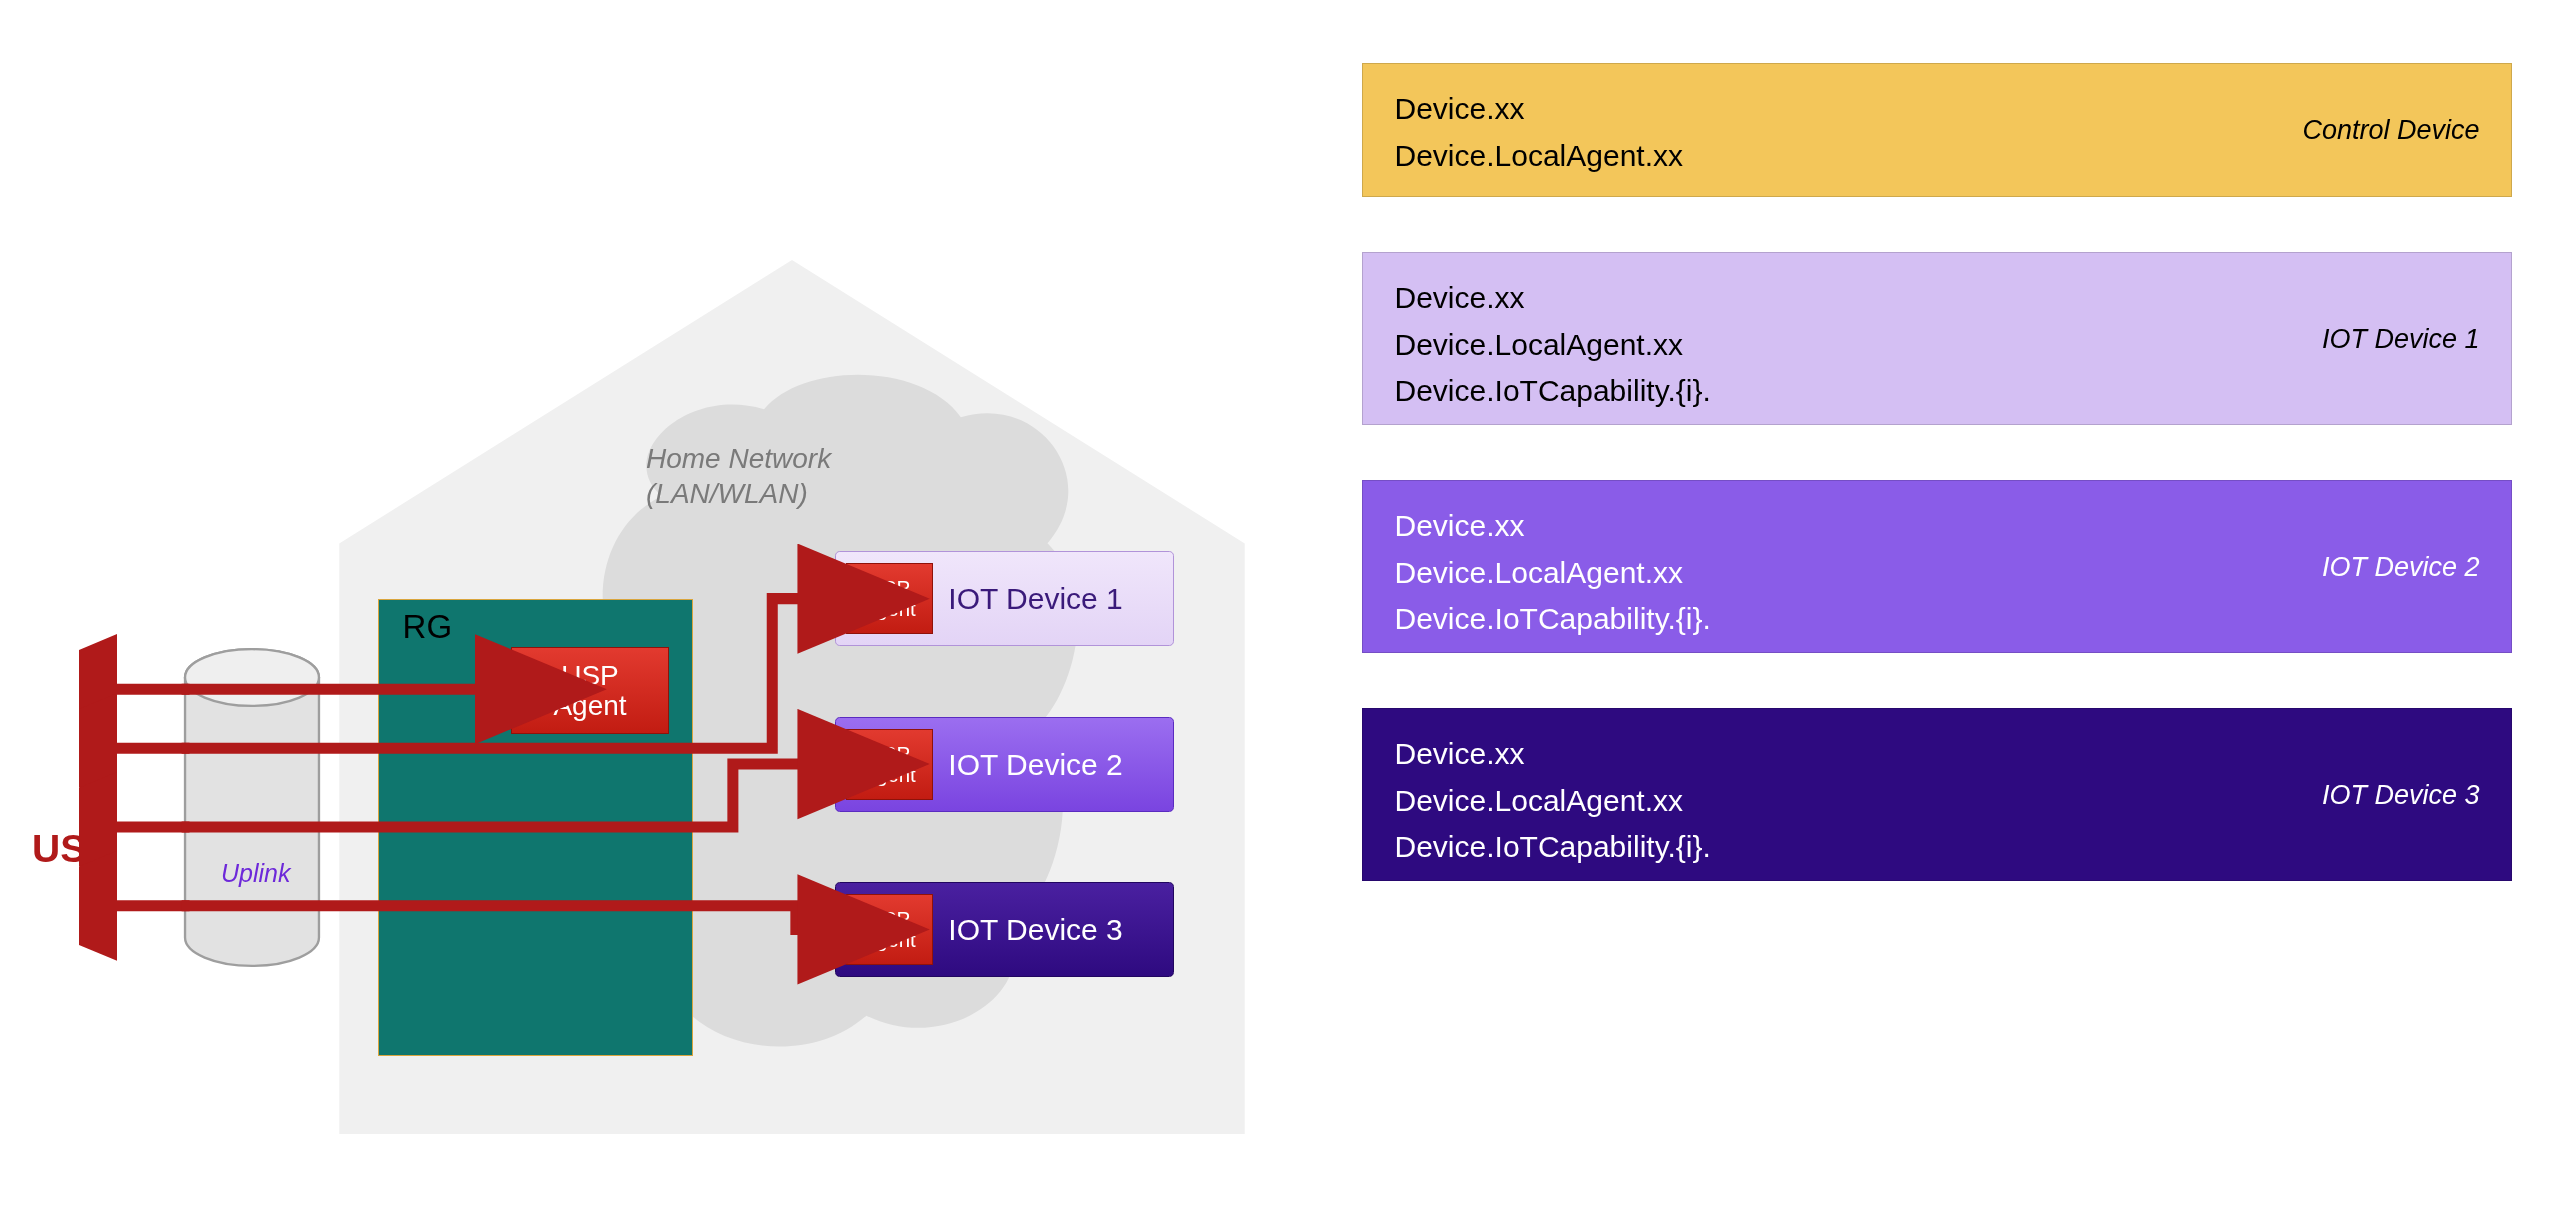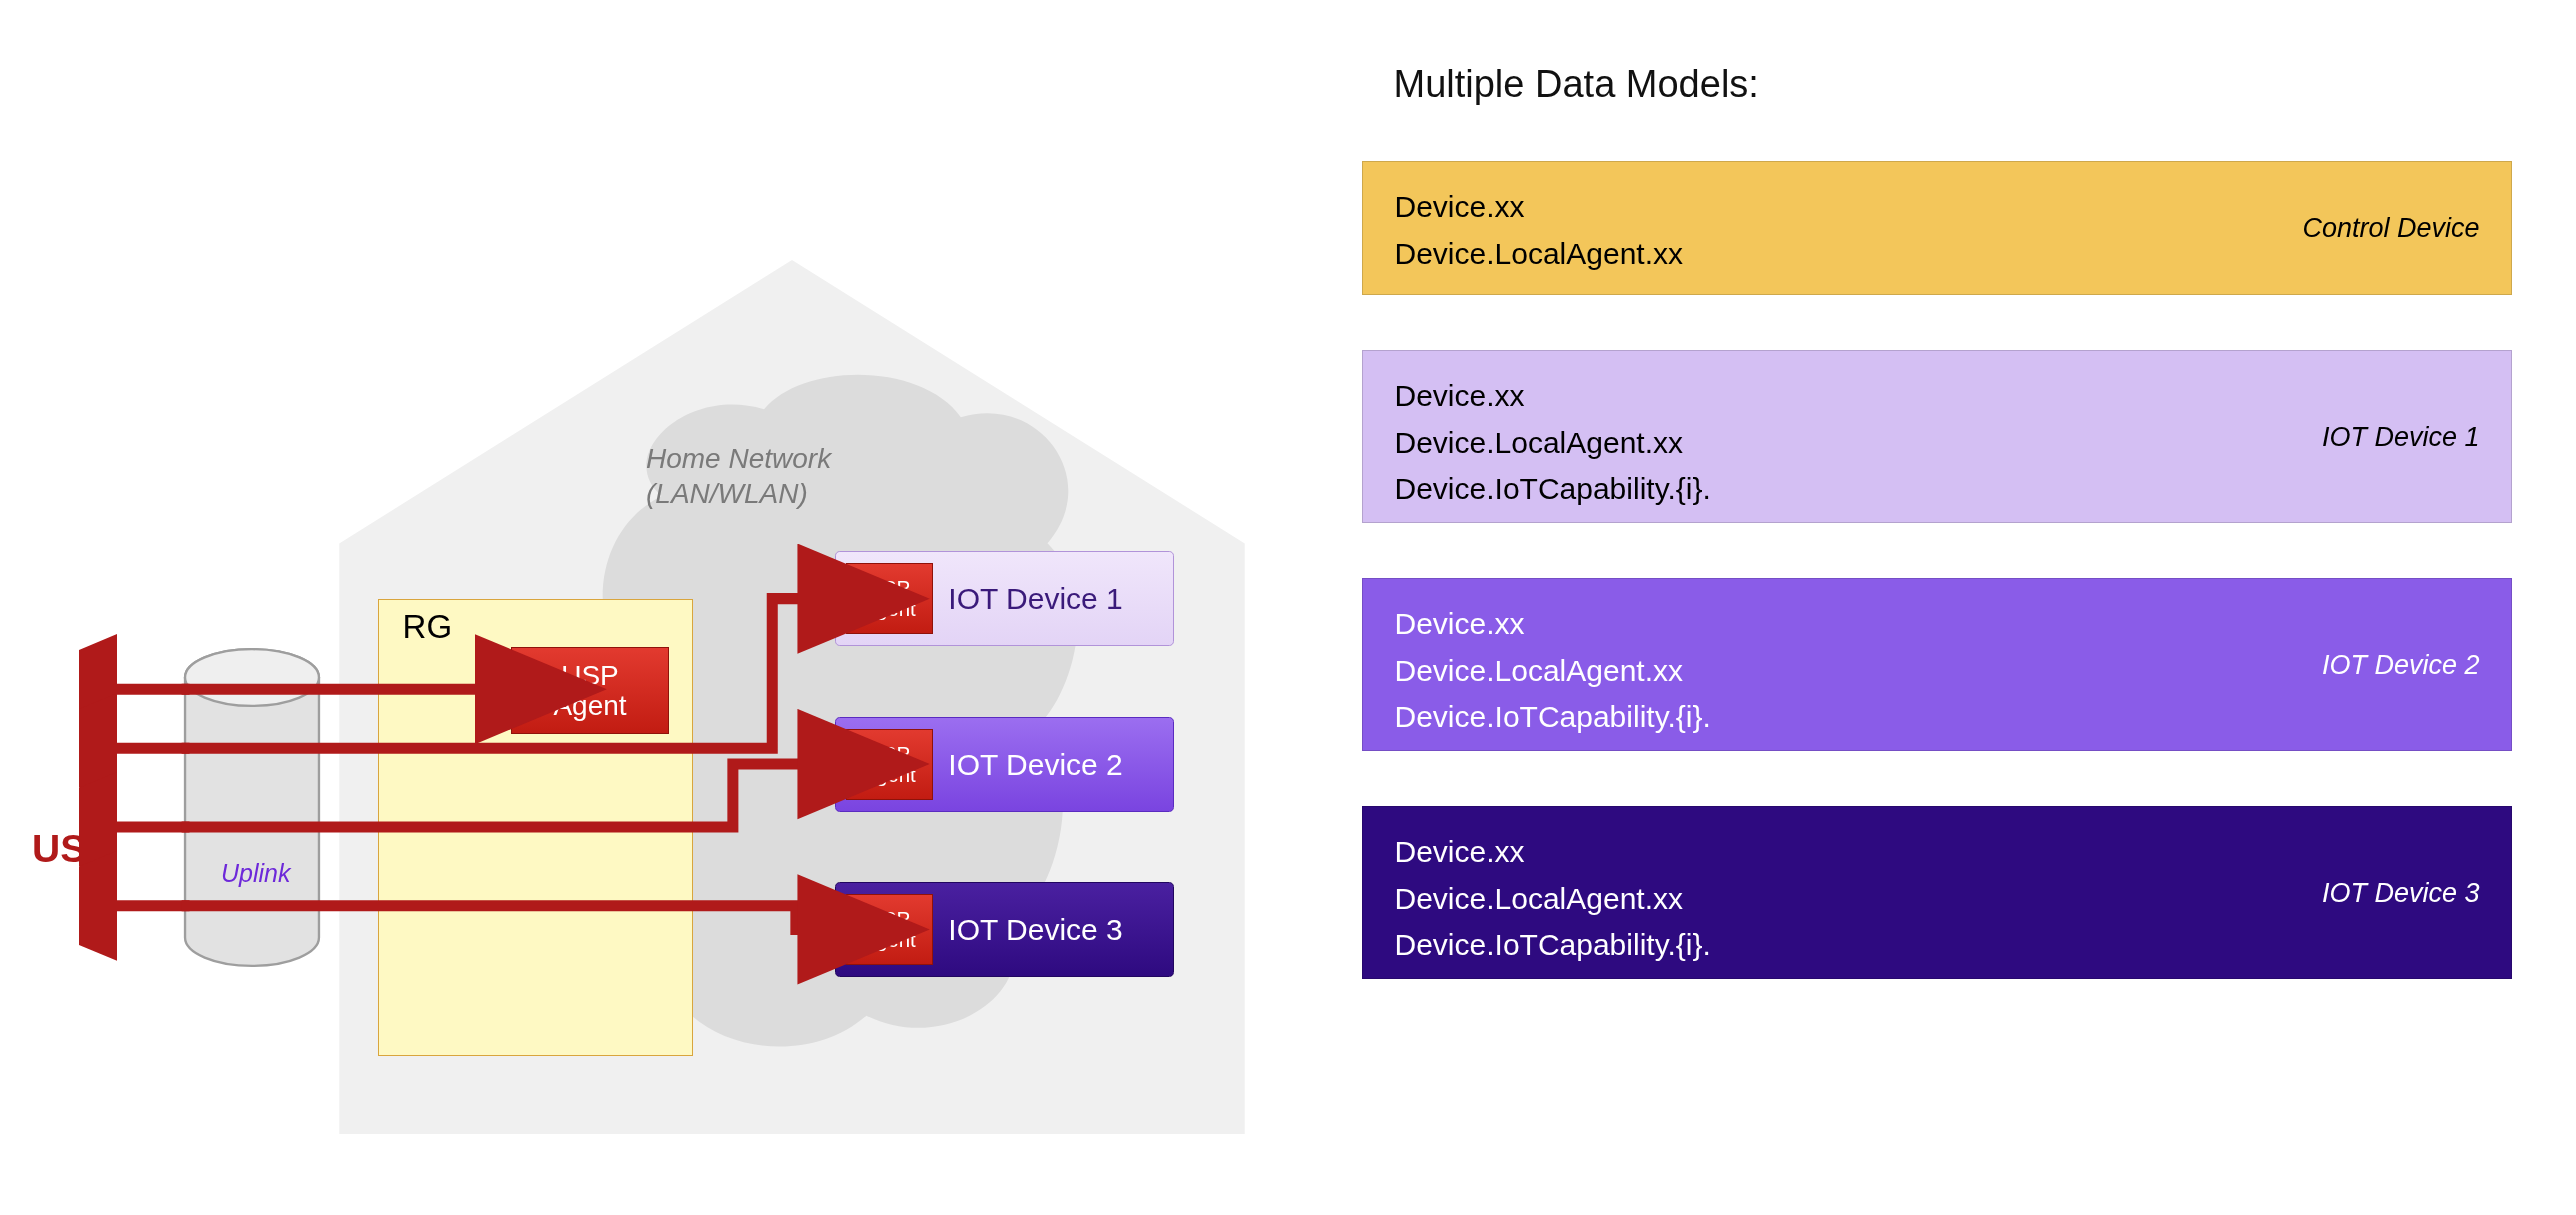--- a/index.html
+++ b/index.html
@@ -50,21 +50,21 @@
     line-height: 1.25;
   }
 
   
   .rg-box {
     position: absolute;
     left: 299px;
     top: 339px;
     width: 315px;
     height: 457px;
-    background: #fef9c3;
+    background: #0f766e;
     border: 1.6px solid #d9a53d;
   }
   .rg-title {
     position: absolute;
     left: 23.6px; top: 7.9px;
     font-size: 33px;
     color: #000;
   }
   .usp-agent-big {
     position: absolute;
@@ -281,21 +281,20 @@
       <path d="M 130 620 L 880 620 L 880 430 L 940 430" fill="none" stroke="#b01a1a" stroke-width="14" marker-end="url(#ah)"></path>
 
       <path d="M 130 720 L 830 720 L 830 640 L 940 640" fill="none" stroke="#b01a1a" stroke-width="14" marker-end="url(#ah)"></path>
 
       <path d="M 130 820 L 910 820 L 910 850 L 940 850" fill="none" stroke="#b01a1a" stroke-width="14" marker-end="url(#ah)"></path>
     </svg>
 
   </div>
 
   <div class="right-panel">
-    <div class="right-title">Multiple Data Models:</div>
     <div id="dm-container">
         <div class="dm-box dm-control">
           <div class="dm-line"><span>Device.xx</span></div>
           <div class="dm-line"><span>Device.LocalAgent.xx</span></div>
           <div class="dm-tag">Control Device</div>
         </div>
         <div class="dm-box dm-iot1">
           <div class="dm-line"><span>Device.xx</span></div>
           <div class="dm-line"><span>Device.LocalAgent.xx</span></div>
           <div class="dm-line"><span>Device.</span><span class="bold">IoTCapability.{i}.</span></div>

